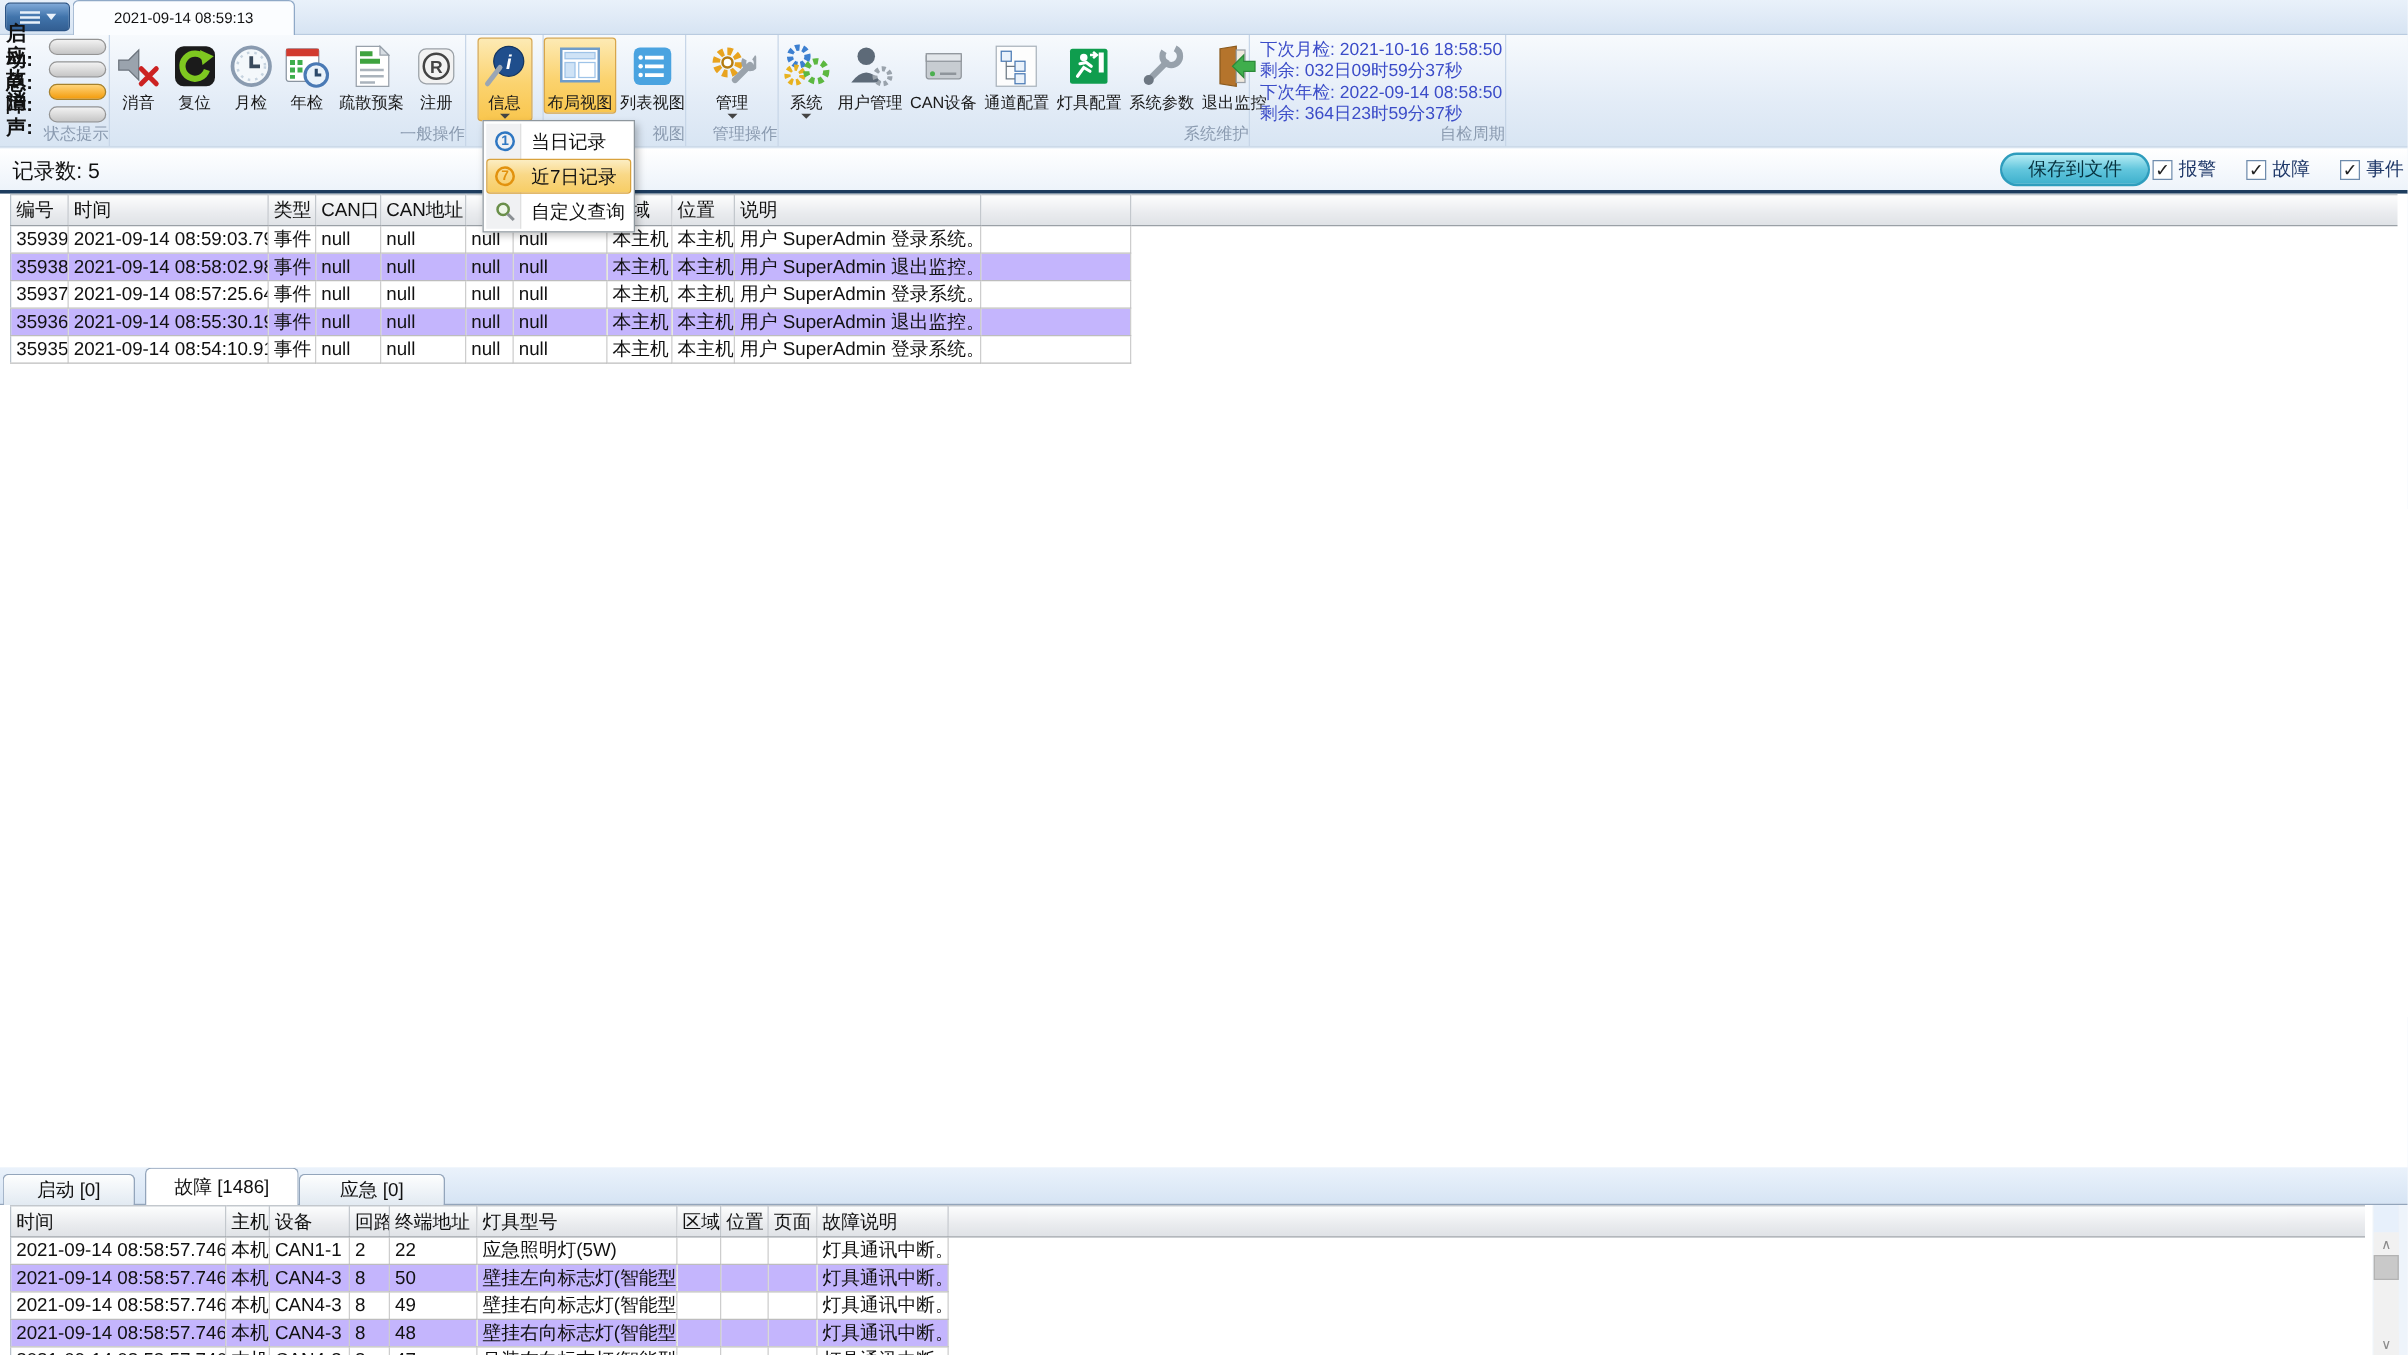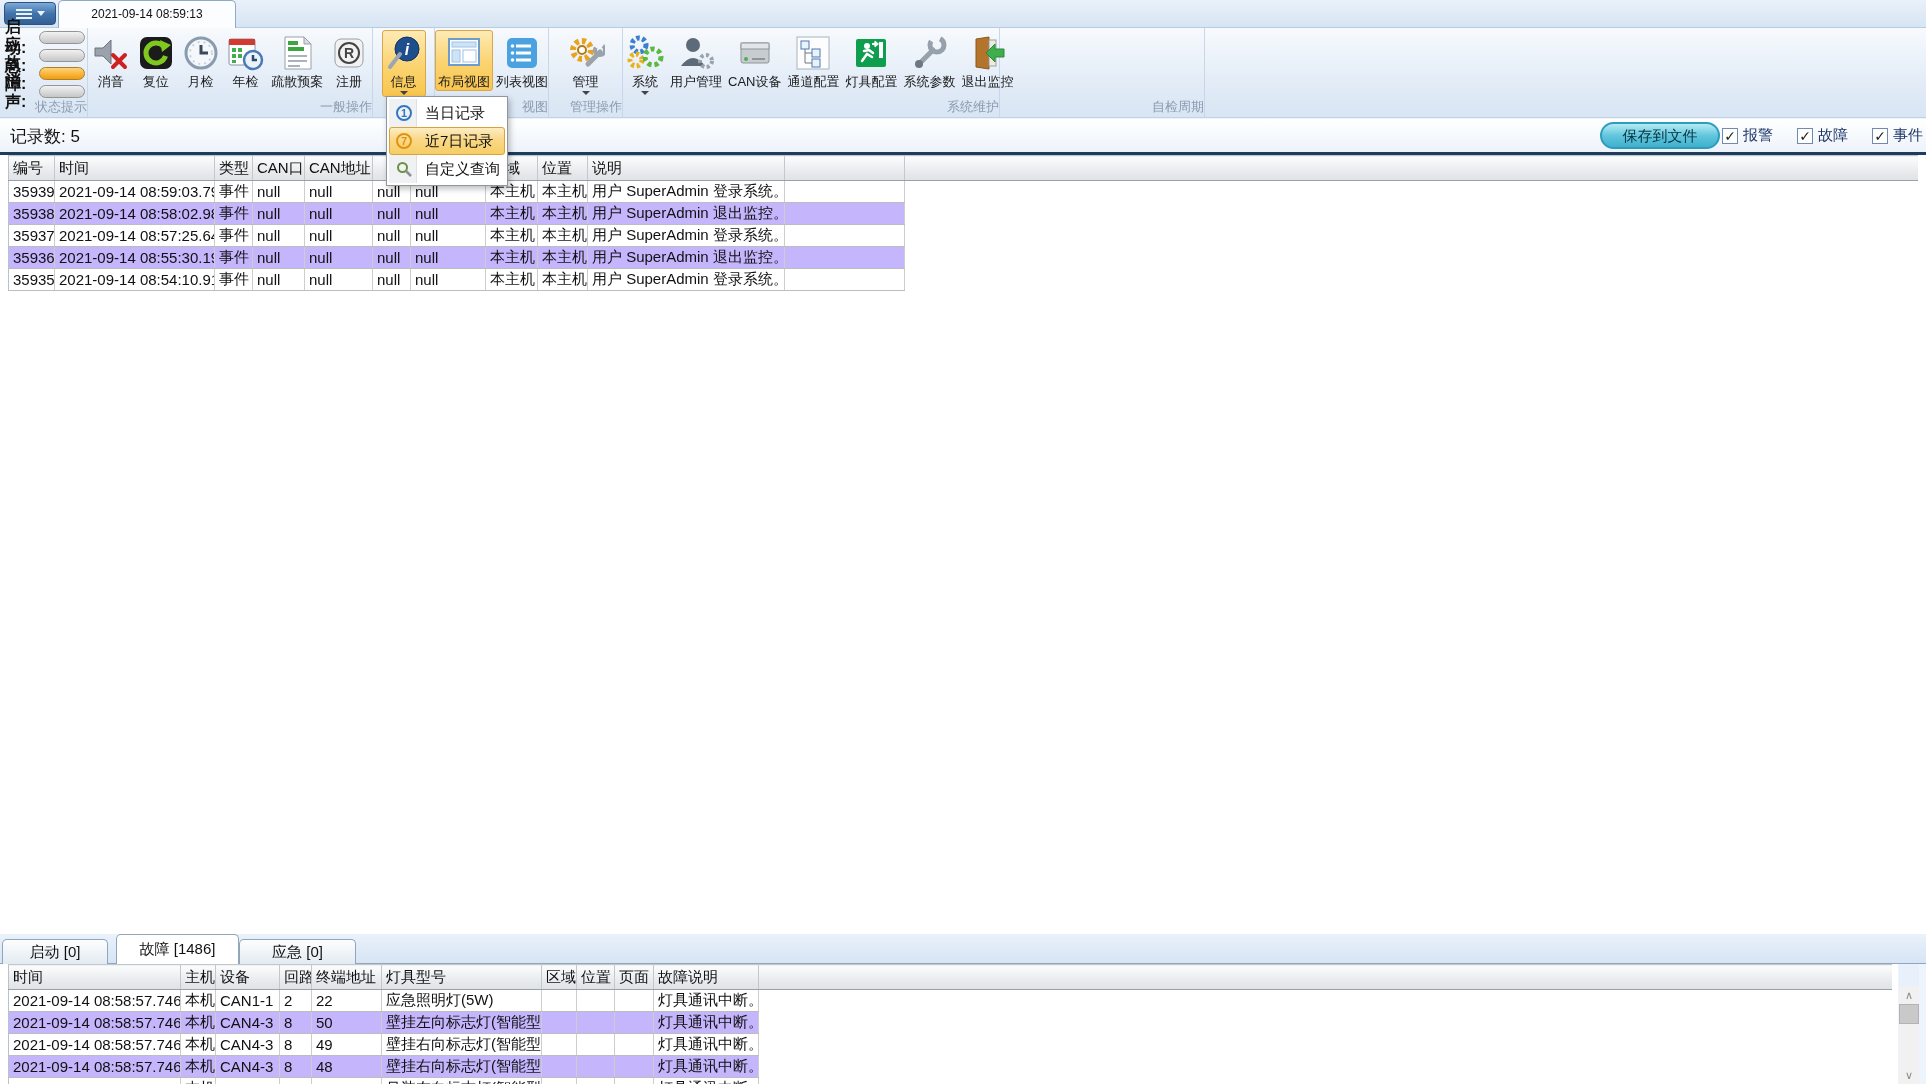--- a/index.html
+++ b/index.html
@@ -338,20 +338,26 @@
           <rect x="21" y="6" width="7" height="26" fill="#efe9de" stroke="#9aa0a6"></rect>
           <polygon points="36,15 27,15 27,10 18,19 27,28 27,23 36,23" fill="#3fae4c" stroke="#2b8a39"></polygon>
         </svg>
         <span class="rlabel">退出监控</span>
       </div>
     </div>
     <div class="glabel">系统维护</div>
   </div>
 
   <div class="rgroup" style="left:1000px;width:205px;">
+    <div class="infolines">
+      <div class="infoline">下次月检: 2021-10-16 18:58:50</div>
+      <div class="infoline">剩余: 032日09时59分37秒</div>
+      <div class="infoline">下次年检: 2022-09-14 08:58:50</div>
+      <div class="infoline">剩余: 364日23时59分37秒</div>
+    </div>
     <div class="glabel">自检周期</div>
   </div>
 </div>
 
 <div class="contentbar">
   <span class="reccount">记录数: 5</span>
   <div class="savebtn">保存到文件</div>
   <span class="cbgroup" style="left:1722px;">
     <span class="cbbox">✓</span>
     <span class="cblabel">报警</span>

